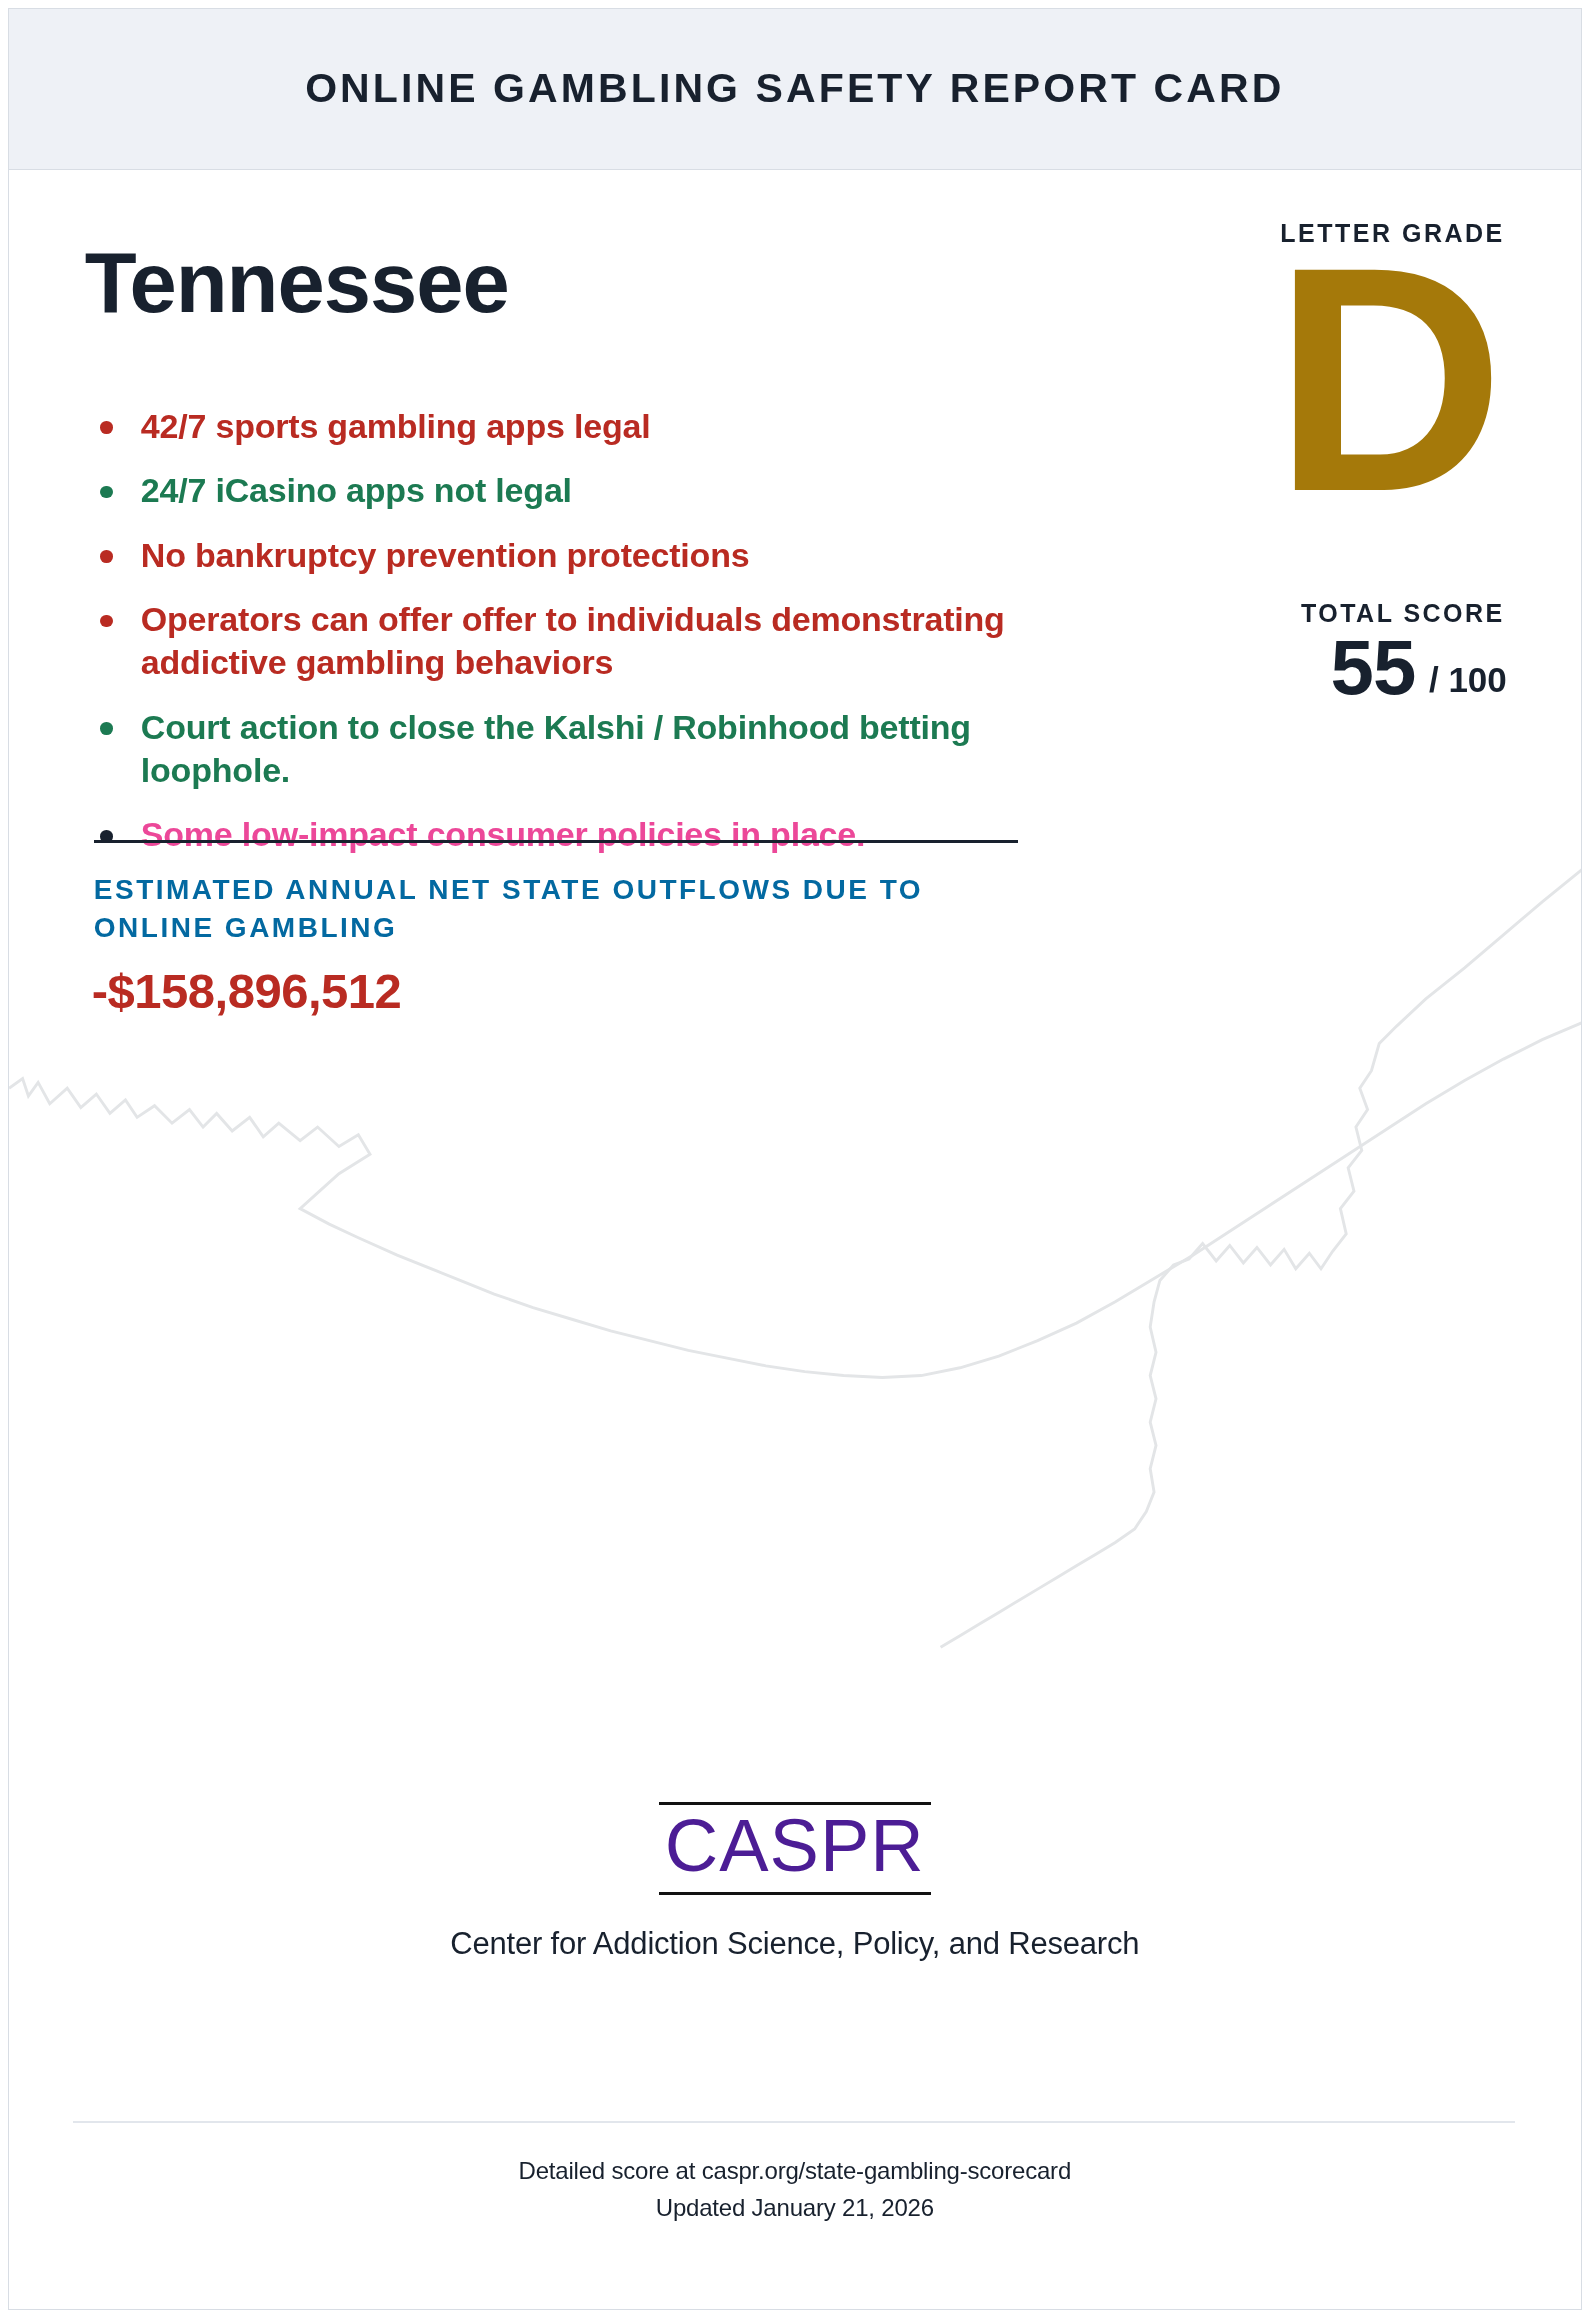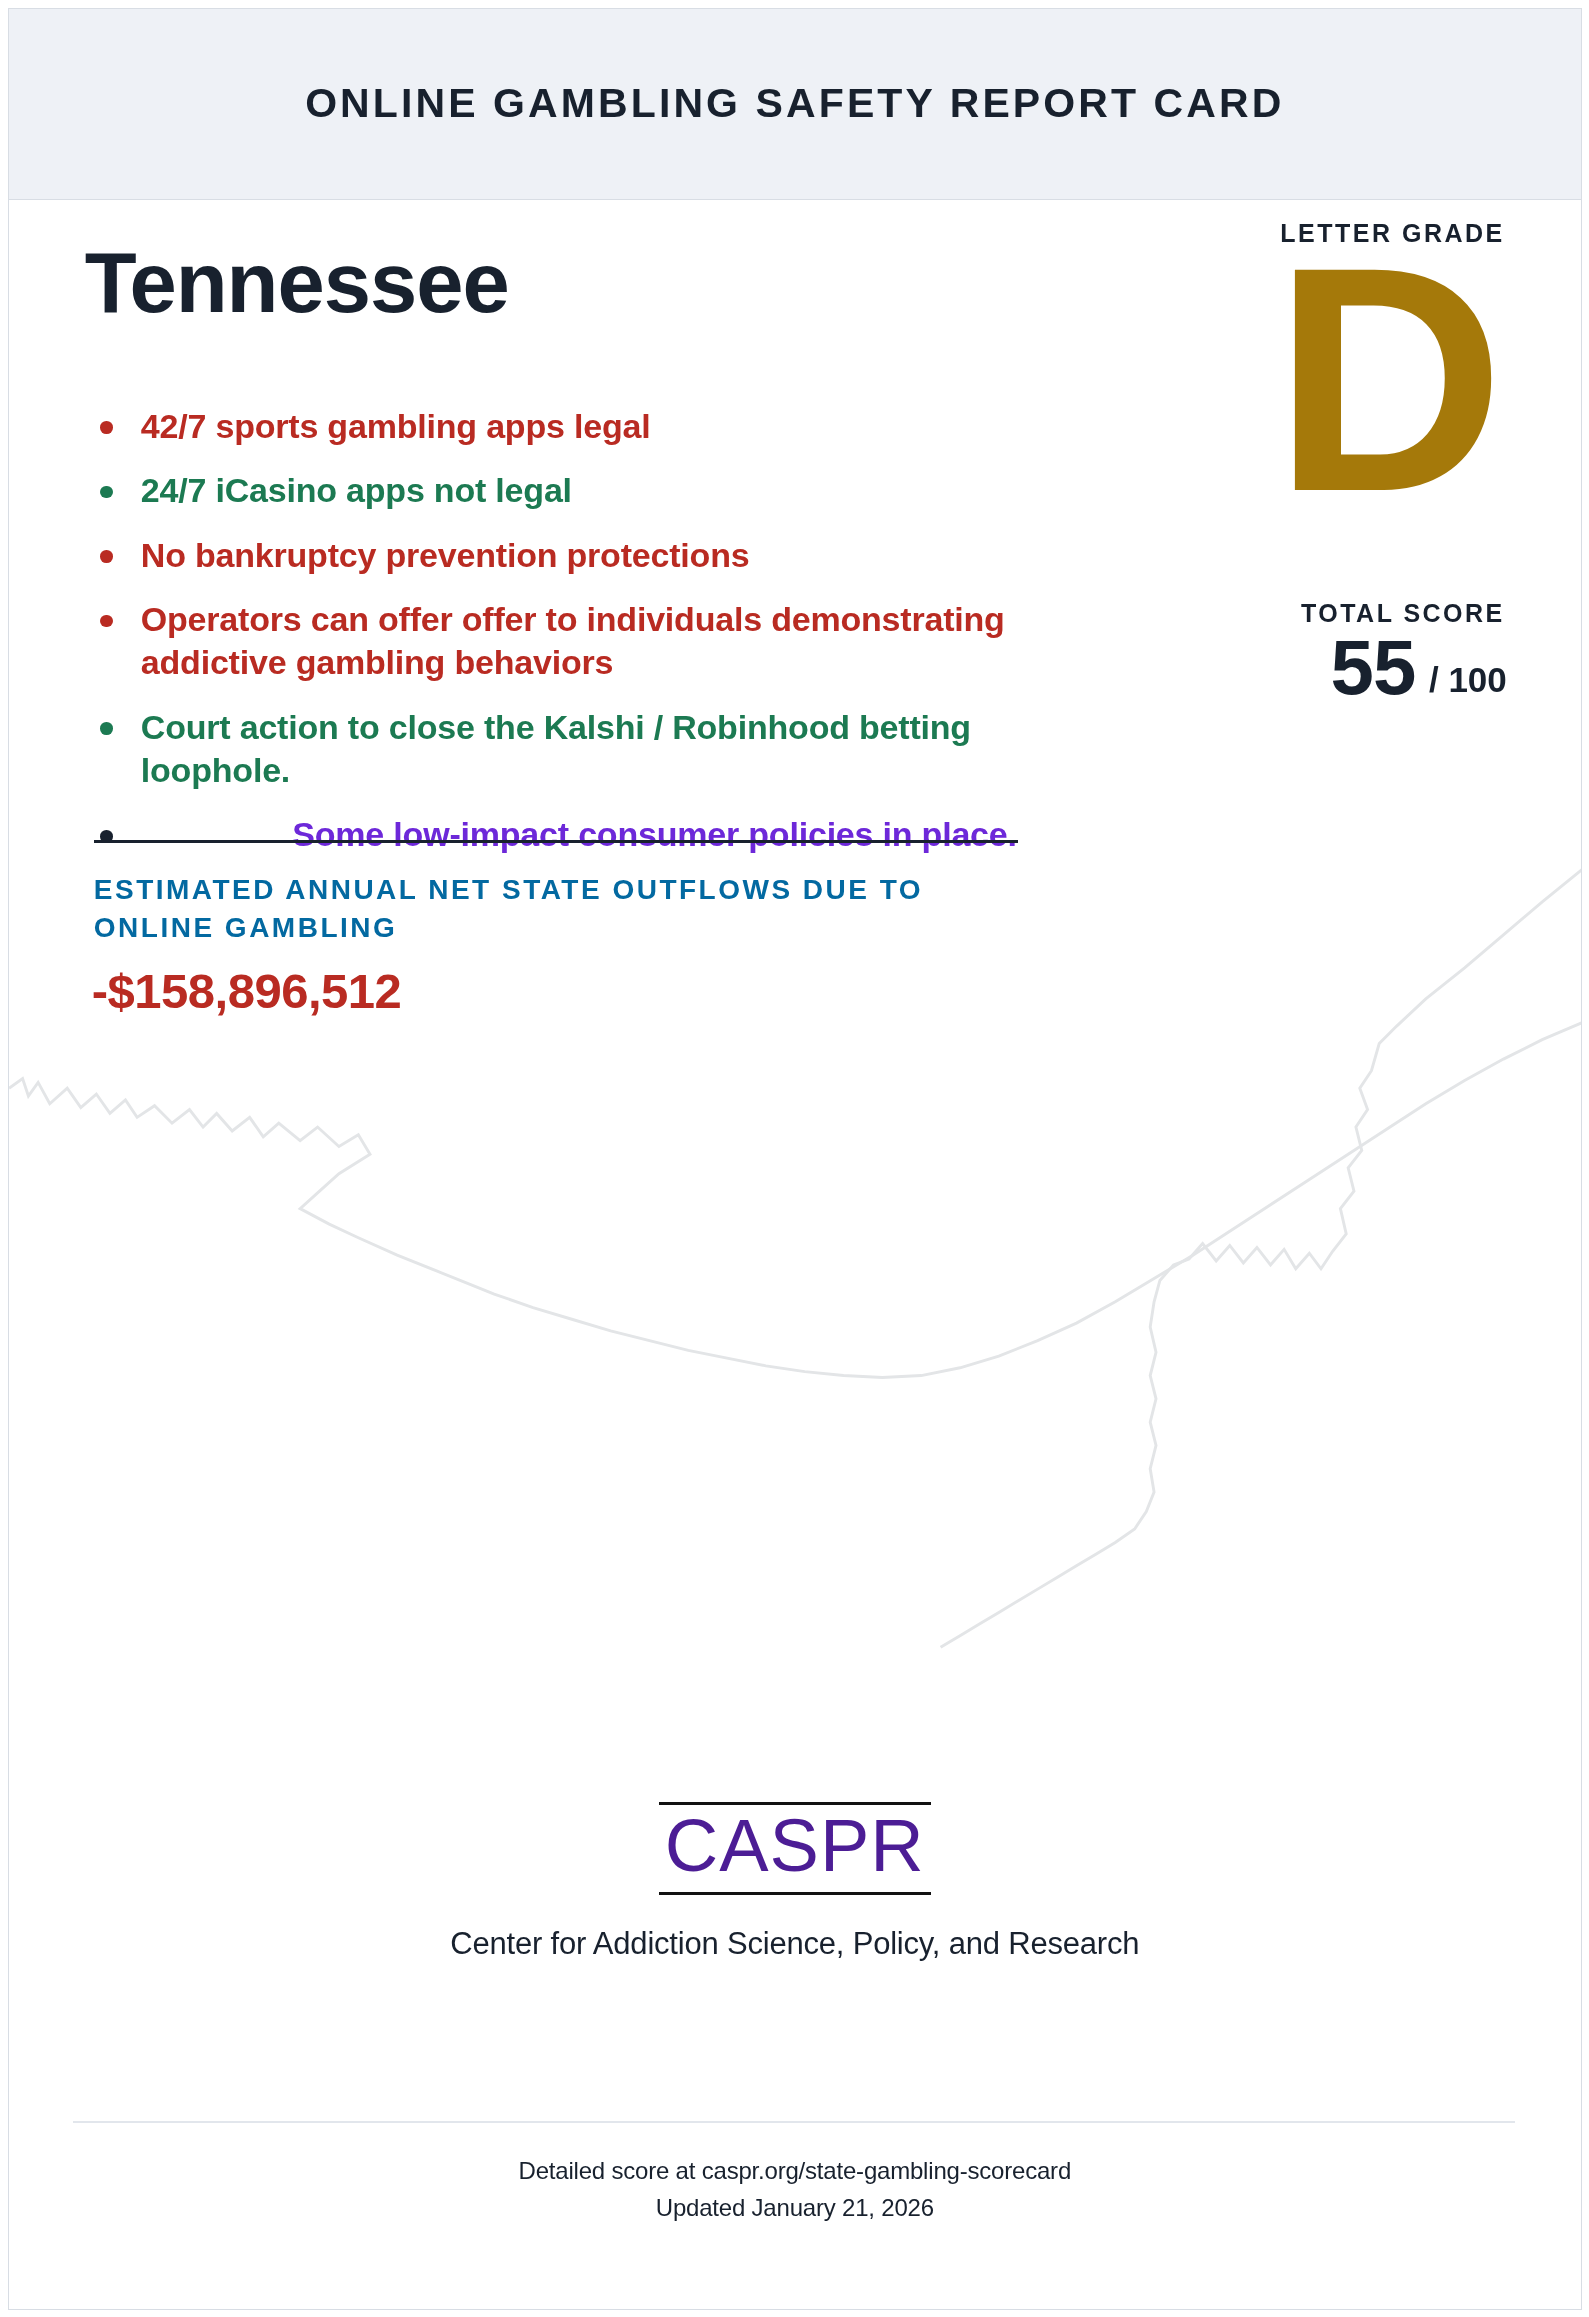--- a/index.html
+++ b/index.html
@@ -24,21 +24,21 @@
     height: 2302px;
     background: #ffffff;
     border: 1.9px solid #d8dde4;
     overflow: hidden;
   }
   
   .header {
     position: absolute;
     left: 0; top: 0;
     width: 100%;
-    height: 191px;
+    height: 161px;
     background: #eef1f6;
     border-bottom: 1.9px solid #d8dde4;
     display: flex;
     align-items: center;
     justify-content: center;
   }
   .header-title {
     font-size: 41px;
     font-weight: bold;
     letter-spacing: 3.1px;
@@ -99,21 +99,21 @@
     left: 15.5px;
     top: 16.5px;
     width: 12.6px;
     height: 12.6px;
     border-radius: 50%;
   }
   .c-neg { color: #b92b22; }
   .c-neg .dot { background: #b92b22; }
   .c-pos { color: #1c7a52; }
   .c-pos .dot { background: #1c7a52; }
-  .c-neutral { color: #6d28d9; font-weight: bold; text-align: right; }
+  .c-neutral { color: #ec4899; font-weight: bold; }
   .c-neutral .dot { background: #18212e; }
 
   
   .grade-label {
     position: absolute;
     right: 76px;
     top: 47px;
     font-size: 25px;
     font-weight: bold;
     letter-spacing: 2.5px;

